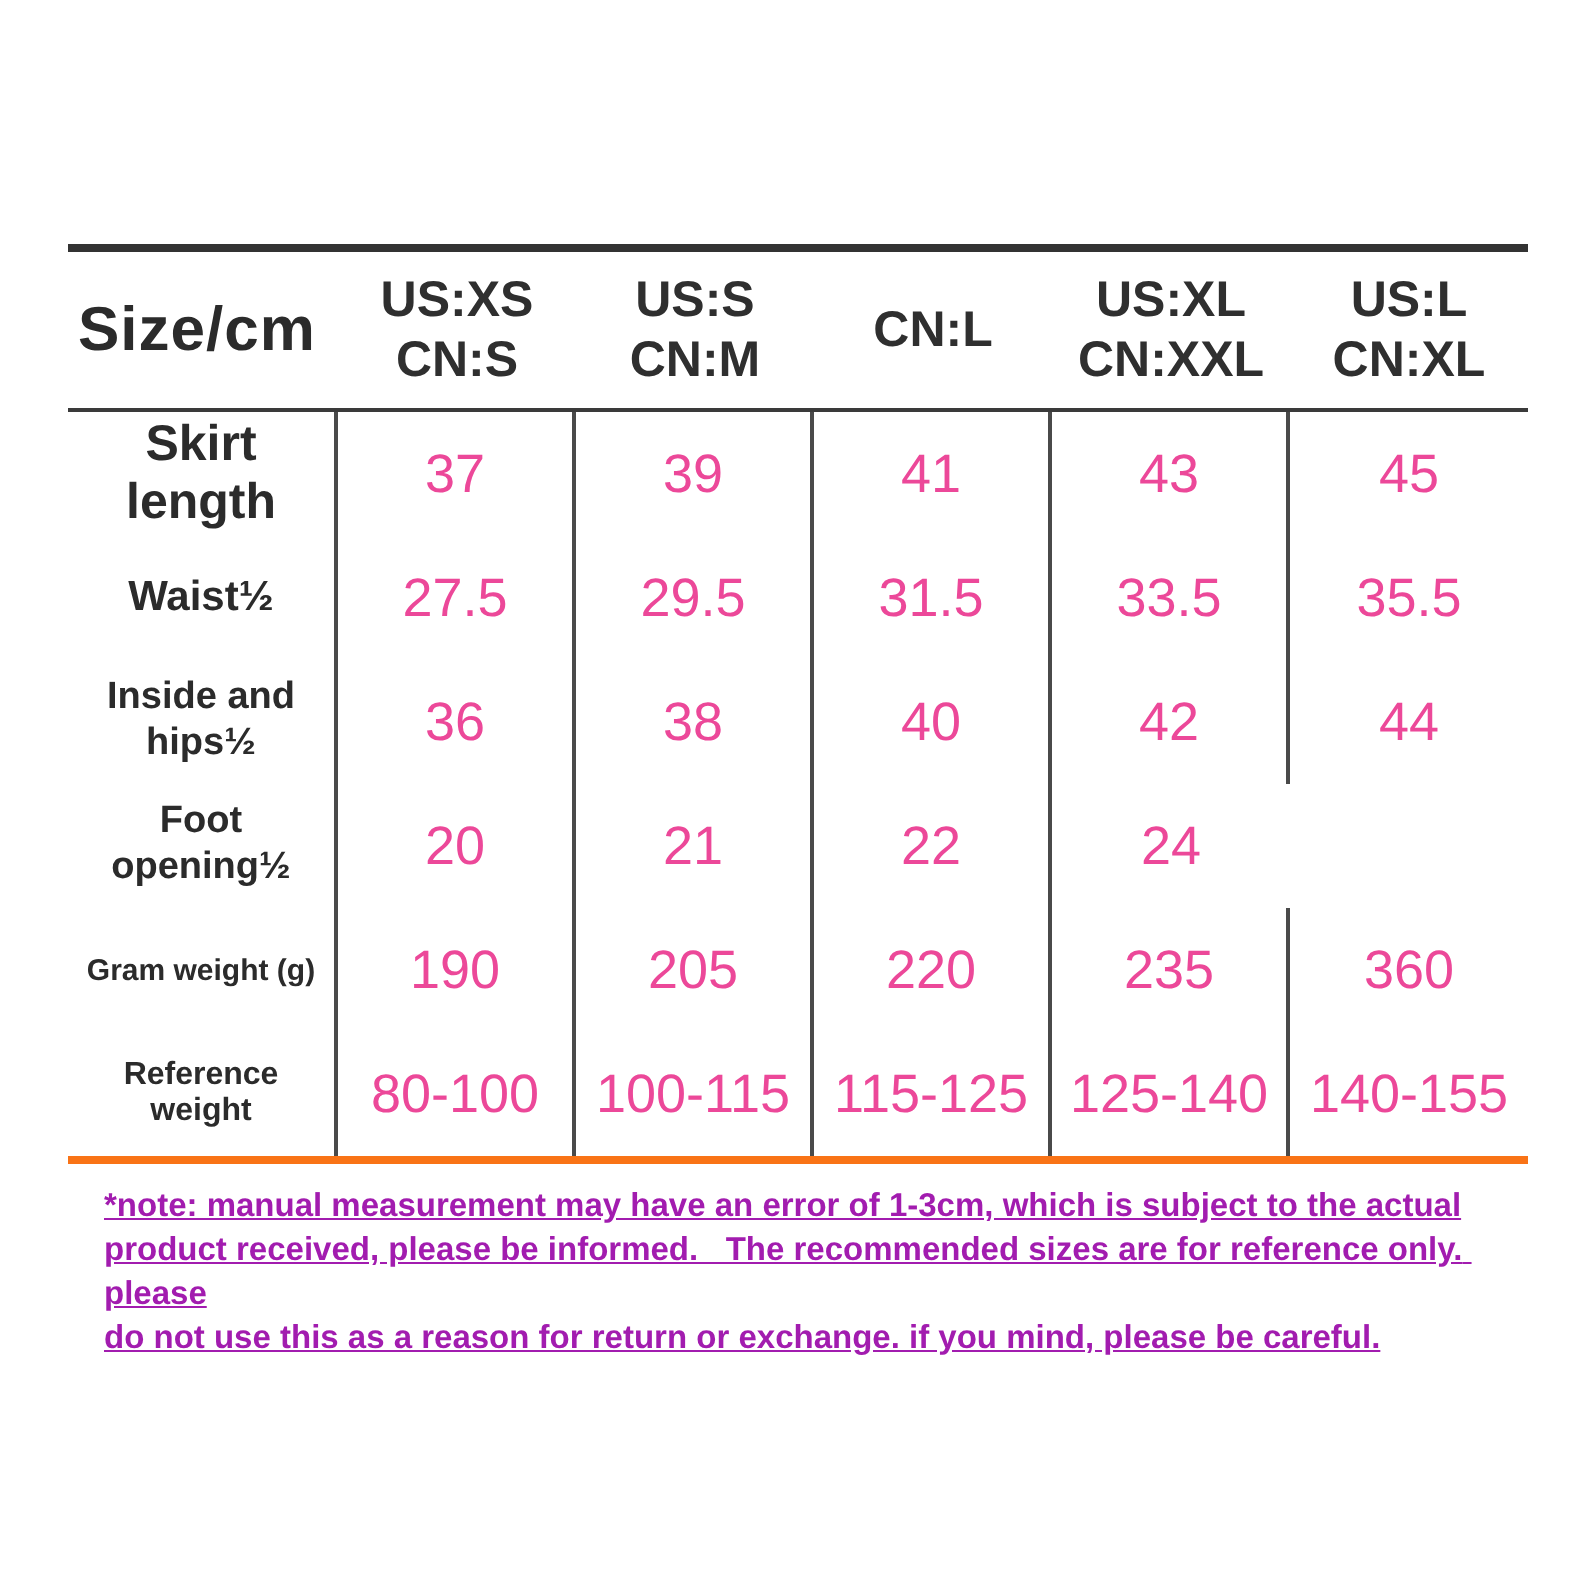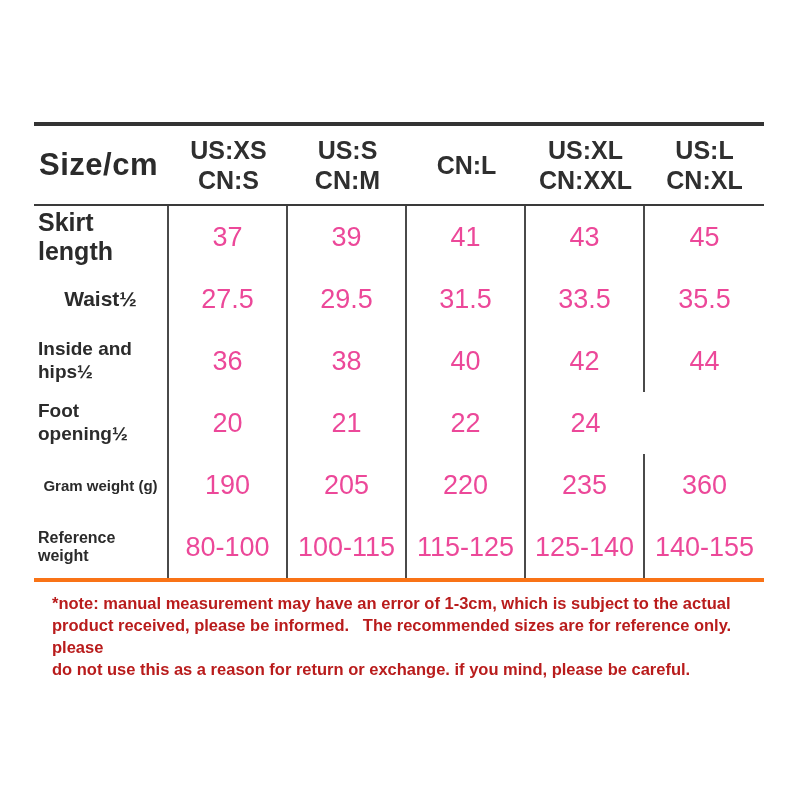--- a/index.html
+++ b/index.html
@@ -44,21 +44,21 @@
 
   .row {
     display: grid;
     grid-template-columns: 135px repeat(5, 1fr);
     height: 62px;
   }
   .row > div {
     display: flex;
     align-items: center;
     justify-content: center;
-    text-align: left;
+    text-align: center;
   }
   .row > div:not(:last-child) {
     border-right: 2px solid #4a4a4a;
   }
   .row-label {
     font-weight: bold;
     color: #2b2b2b;
     padding: 0 4px;
   }
   .cell {
@@ -163,19 +163,19 @@
       <div class="row-label">Reference weight</div>
       <div class="cell">80-100</div>
       <div class="cell">100-115</div>
       <div class="cell">115-125</div>
       <div class="cell">125-140</div>
       <div class="cell">140-155</div>
     </div>
 
   </div>
 
-  <div class="note" style="color: #b91c1c;">
+  <div class="note" style="color: #a21caf; text-decoration: underline;">
     <div>*note: manual measurement may have an error of 1-3cm, which is subject to the actual</div>
     <div>product received, please be informed.   The recommended sizes are for reference only. please</div>
     <div>do not use this as a reason for return or exchange. if you mind, please be careful.</div>
   </div>
 
 </div>
 
 </body></html>

